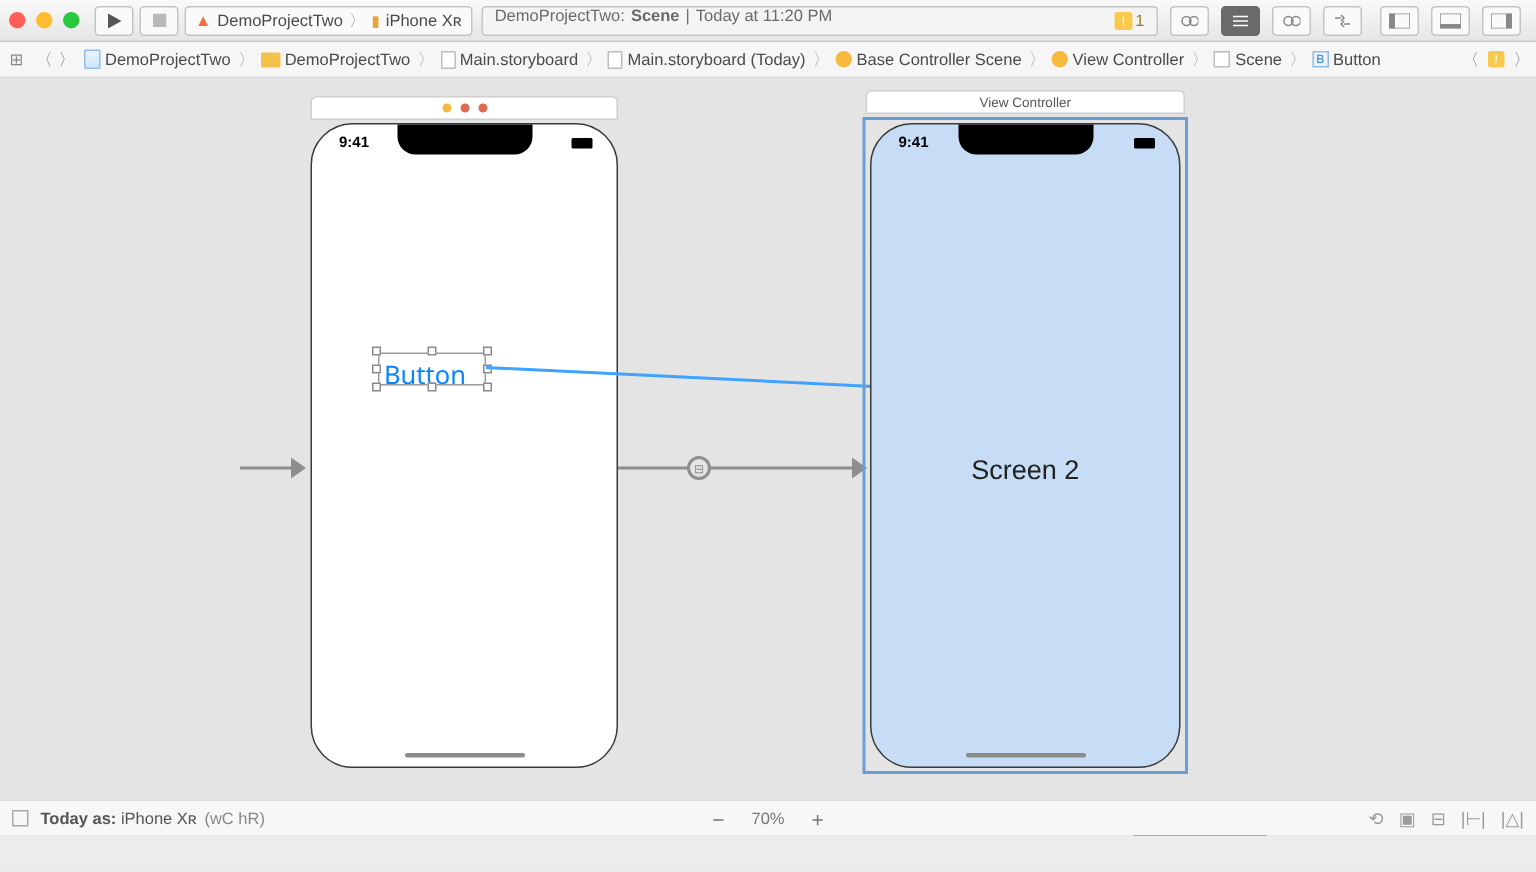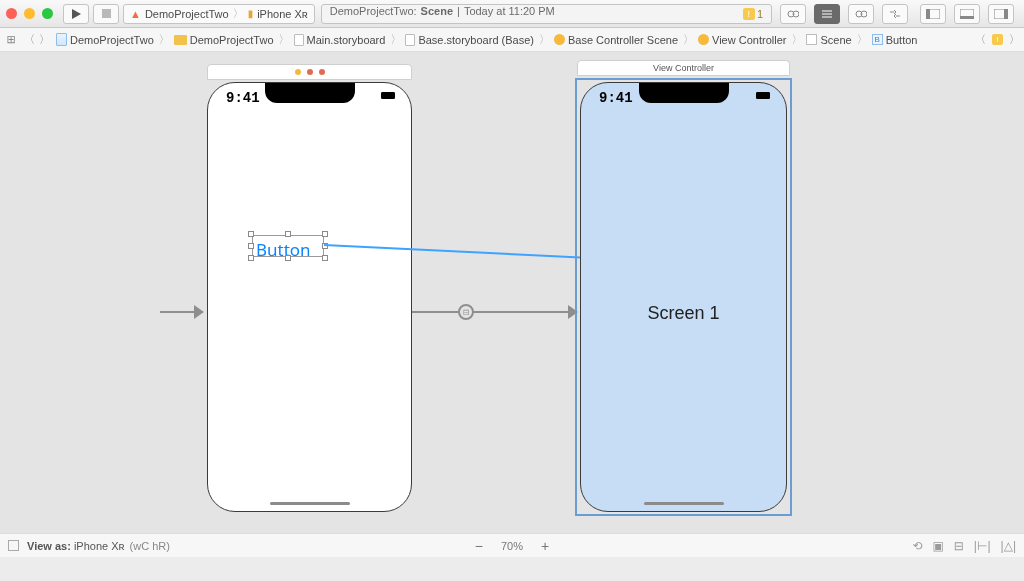--- a/index.html
+++ b/index.html
@@ -50,21 +50,21 @@
 
 .canvas{position:relative;width:1024px;height:505px;background:#e4e4e4;overflow:hidden;}
 
 
 .scene-tab{position:absolute;height:16px;background:#fff;border:1px solid #cfcfcf;border-radius:4px 4px 0 0;
            display:flex;align-items:center;justify-content:center;gap:6px;font-size:9px;}
 .scene-tab .dot{width:6px;height:6px;border-radius:50%;}
 .phone{position:absolute;border:1.5px solid #3b3b3b;border-radius:28px;background:#fff;}
 .phone .notch{position:absolute;top:0;left:50%;transform:translateX(-50%);
               width:90px;height:20px;background:#000;border-radius:0 0 12px 12px;}
-.phone .sb-time{position:absolute;top:7px;left:18px;font-size:14px;font-weight:600;font-family:Liberation Mono, monospace;}
+.phone .sb-time{position:absolute;top:7px;left:18px;font-size:10px;font-weight:600;}
 .phone .sb-batt{position:absolute;top:9px;right:16px;width:14px;height:7px;border:1px solid #000;
                border-radius:1px;background:#000;}
 .phone .home{position:absolute;bottom:6px;left:50%;transform:translateX(-50%);
              width:80px;height:3px;background:#8b8b8b;border-radius:3px;}
 
 
 .tab1{left:207px;top:12px;width:205px;}
 .tab1 .d1{background:#f5b840;} .tab1 .d2{background:#e06b55;} .tab1 .d3{background:#e06b55;}
 .phone1{left:207px;top:30px;width:205px;height:430px;}
 .btn-el{position:absolute;left:48px;top:155px;color:#0a84ff;font-size:17px;font-family:system-ui;}
@@ -212,21 +212,21 @@
         <span>DemoProjectTwo</span>
         <span class="sep">〉</span>
       </span>
     <span class="crumb">
         <span class="ico-file"></span>
         <span>Main.storyboard</span>
         <span class="sep">〉</span>
       </span>
     <span class="crumb">
         <span class="ico-file"></span>
-        <span>Base.storyboard (Base)</span>
+        <span>Main.storyboard (Today)</span>
         <span class="sep">〉</span>
       </span>
     <span class="crumb">
         <span class="ico-scene"></span>
         <span>Base Controller Scene</span>
         <span class="sep">〉</span>
       </span>
     <span class="crumb">
         <span class="ico-scene"></span>
         <span>View Controller</span>
@@ -290,29 +290,29 @@
   <div class="ctrl-dot"></div>
 
   <div class="scene-tab tab2">
     <span>View Controller</span>
   </div>
   <div class="sel-outline"></div>
   <div class="phone phone2">
     <div class="notch"></div>
     <div class="sb-time">9:41</div>
     <div class="sb-batt"></div>
-    <div class="screen2-lbl">Screen 1</div>
+    <div class="screen2-lbl">Screen 2</div>
     <div class="home"></div>
   </div>
   <div class="vc-badge">View Controller</div>
 
   <div class="bottombar">
     <span class="vw-ico"></span>
     <span>
-      <span class="viewas">View as:</span>
+      <span class="viewas">Today as:</span>
       <span>iPhone Xʀ</span>
       <span class="viewas-sub">(wC hR)</span>
     </span>
     <div class="zoom">
       <span class="zm">−</span>
       <span>70%</span>
       <span class="zm">+</span>
     </div>
     <div class="bb-right">
       <span>⟲</span>

